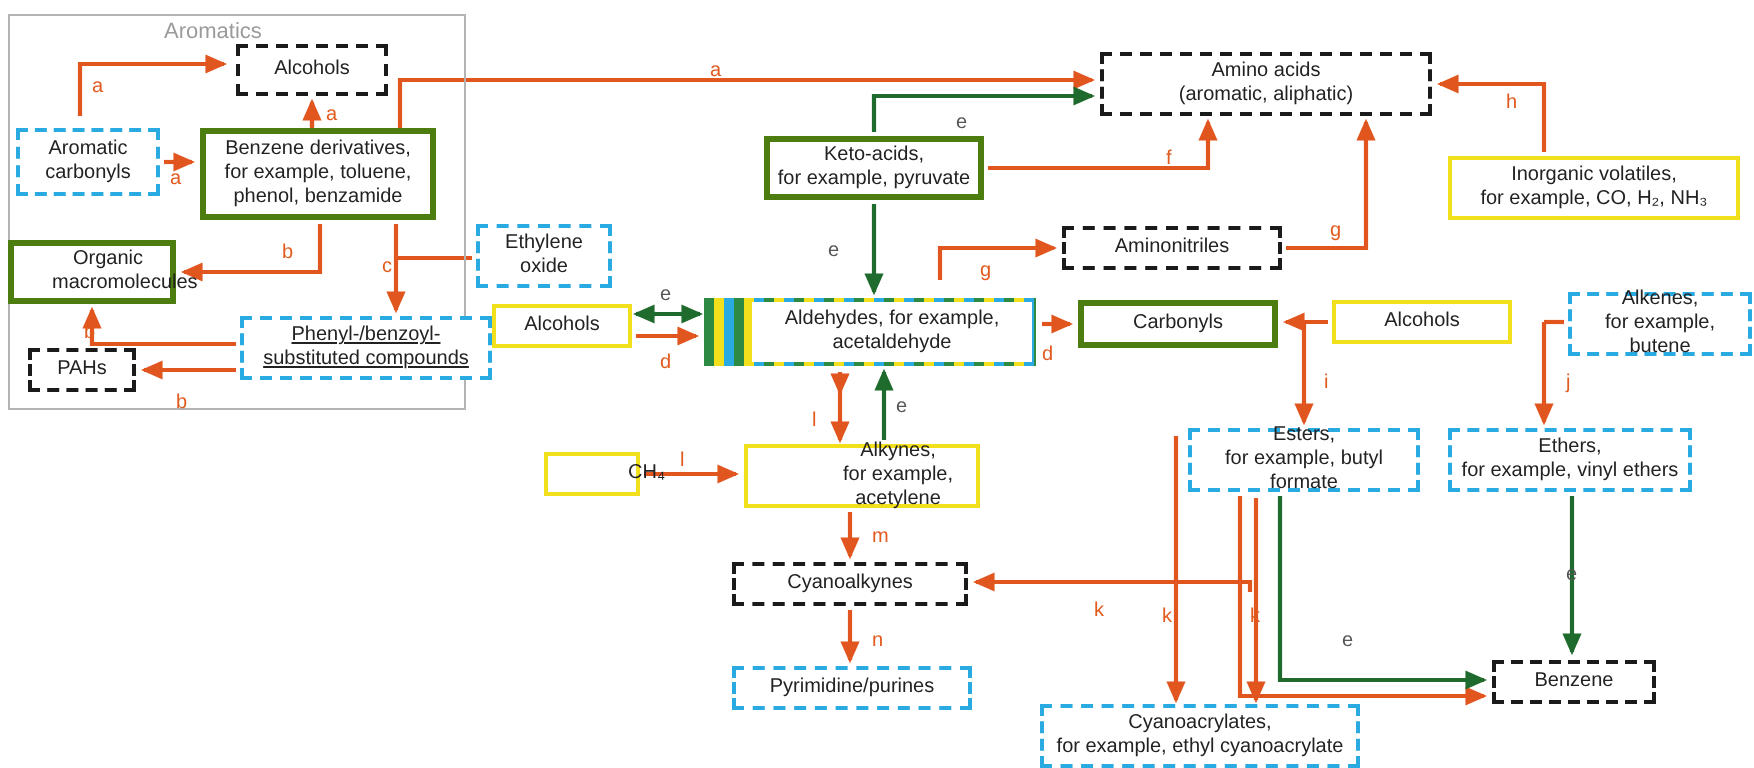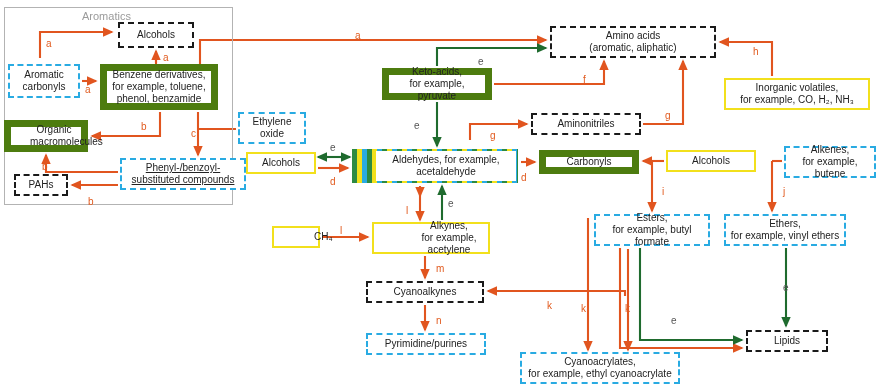--- a/index.html
+++ b/index.html
@@ -22,21 +22,21 @@
     align-items: center;
     justify-content: center;
     text-align: center;
     color: #222222;
     line-height: 1.18;
     background: #ffffff;
     z-index: 5;
   }
   .node span { display: block; width: 100%; padding: 0 3px; }
   
-  .b-solid-blue  { border: 7px solid #4d7c0f; }
+  .b-solid-blue  { border: 3px solid #4d7c0f; }
   .b-solid-yellow{ border: 2px solid #f2e01c; }
   .b-dash-blue   { border: 2px dashed #29abe2; }
   .b-dash-black  { border: 2px dashed #1a1a1a; }
   .b-multi {
     border: 2px dashed #1f7a3a;
     background:
       repeating-linear-gradient(90deg,#2d8a42 0 5px,#f2e01c 5px 10px,#29abe2 10px 15px) ;
     padding: 2px;
     border: none;
   }
@@ -225,21 +225,21 @@
       <div class="node b-dash-black" style="left: 366px; top: 281px; width: 118px; height: 22px; font-size: 10px;">
         <span>Cyanoalkynes</span>
       </div>
       <div class="node b-dash-blue" style="left: 366px; top: 333px; width: 120px; height: 22px; font-size: 10px;">
         <span>Pyrimidine/purines</span>
       </div>
       <div class="node b-dash-blue" style="left: 520px; top: 352px; width: 160px; height: 32px; font-size: 10px;">
         <span>Cyanoacrylates,<br>for example, ethyl cyanoacrylate</span>
       </div>
       <div class="node b-dash-black" style="left: 746px; top: 330px; width: 82px; height: 22px; font-size: 10px;">
-        <span>Lipids</span>
+        <span>Benzene</span>
       </div>
     </div>
   <div id="label-layer">
       <div class="edge-label lab-orange" style="left: 46px; top: 38px; font-size: 10px;">a</div>
       <div class="edge-label lab-orange" style="left: 163px; top: 52px; font-size: 10px;">a</div>
       <div class="edge-label lab-orange" style="left: 85px; top: 84px; font-size: 10px;">a</div>
       <div class="edge-label lab-orange" style="left: 355px; top: 30px; font-size: 10px;">a</div>
       <div class="edge-label lab-orange" style="left: 141px; top: 121px; font-size: 10px;">b</div>
       <div class="edge-label lab-orange" style="left: 42px; top: 161px; font-size: 10px;">b</div>
       <div class="edge-label lab-orange" style="left: 88px; top: 196px; font-size: 10px;">b</div>

